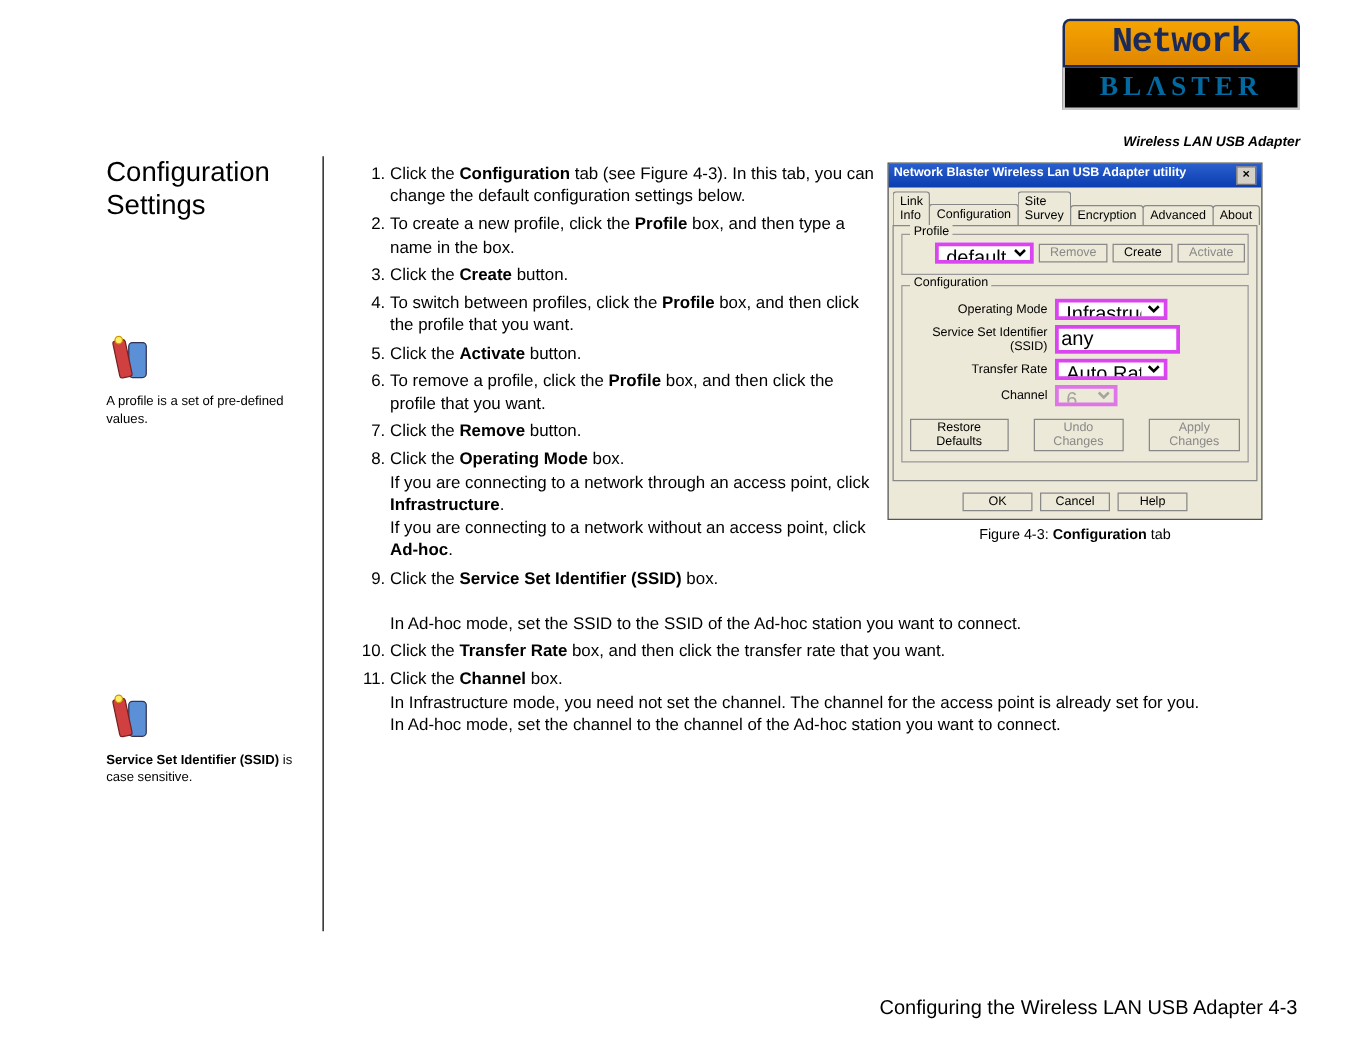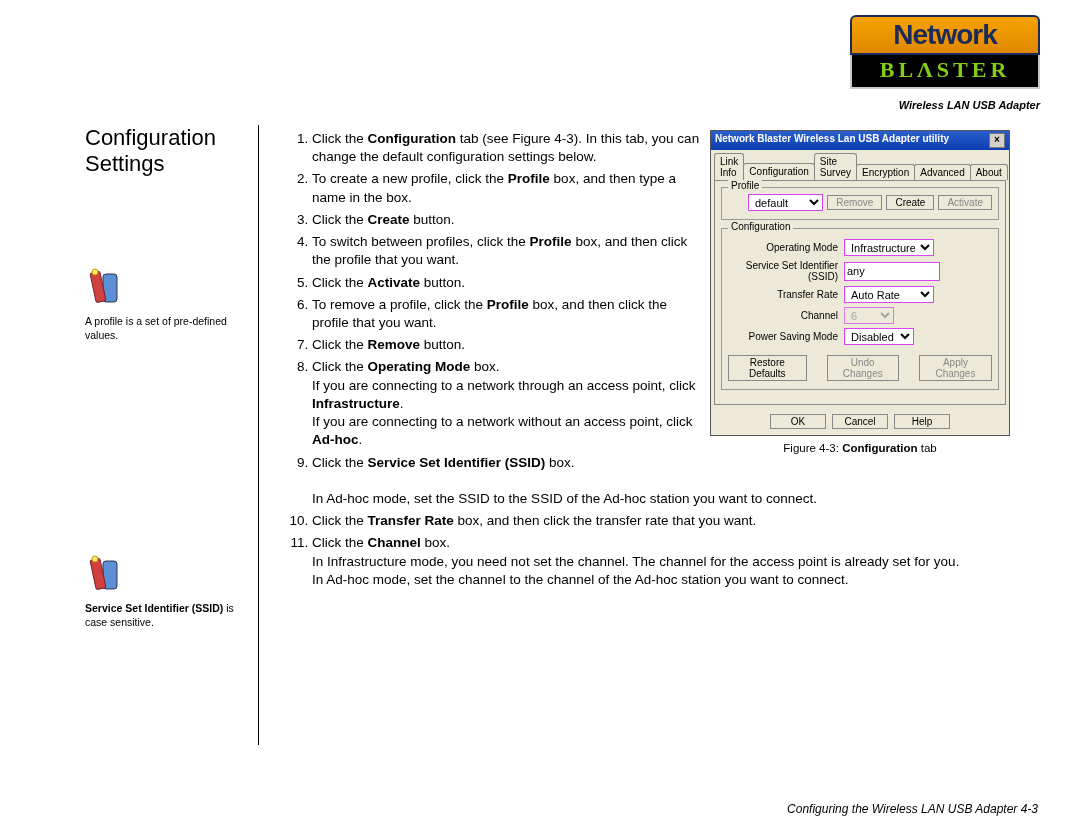--- a/index.html
+++ b/index.html
@@ -19,44 +19,44 @@
     top: 15px;
     right: 40px;
     width: 190px;
   }
   .logo-top {
     background: linear-gradient(to bottom,#f5a301,#e08700);
     border: 2px solid #1a2a5a;
     border-radius: 6px 6px 0 0;
     padding: 2px 6px;
     text-align: center;
-    font-family: Liberation Sans, sans-serif;
+    font-family: Liberation Mono, monospace;
     font-size: 28px;
     font-weight: 900;
     color: #1a2a5a;
     letter-spacing: -1px;
   }
   .logo-bottom {
     background: #000;
     border: 2px solid #c9c9c9;
     border-top: none;
-    color: #84cc16;
+    color: #0369a1;
     padding: 2px 6px 4px;
     text-align: center;
     font-family: "Times New Roman", serif;
     font-size: 22px;
     letter-spacing: 4px;
     font-weight: bold;
   }
   .logo-sub {
     text-align: right;
     font-style: italic;
     font-weight: bold;
     font-size: 11px;
-    margin-top: 10px;
+    margin-top: 20px;
   }
   .page-title {
     position: absolute;
     top: 125px;
     left: 85px;
     font-size: 22px;
     line-height: 1.2;
     font-weight: normal;
   }
   .sidebar {
@@ -174,22 +174,22 @@
   }
   .inset-title {
     position:absolute;
     top:-8px;left:6px;
     background:#ece9d8;
     padding:0 3px;
     font-size:10px;
   }
   select.win-sel, input.win-inp {
     font-family:Tahoma,sans-serif;
-    font-size:11px;
-    border:1px solid #d946ef;
+    font-size:16px;
+    border:3px solid #d946ef;
     background:#fff;
     height:17px;
     padding:0 2px;
   }
   .win-btn {
     font-family:Tahoma,sans-serif;
     font-size:10px;
     border:1px solid #888;
     background:#ece9d8;
     padding:1px 8px;
@@ -197,22 +197,21 @@
   }
   .figcap {
     text-align:center;
     font-size:11.5px;
     margin-top:6px;
   }
   .footer {
     position:absolute;
     bottom:24px;
     right:42px;
-    font-style:italic;
-    font-size:12px;
+    font-size:16px;
   }
   .vrule {
     position:absolute;
     top:125px;
     left:258px;
     width:1px;
     height:620px;
     background:#000;
   }
 </style>
@@ -317,24 +316,20 @@
           <input class="win-inp" style="width: 90px;" value="any">
         </div>
         <div class="field-row">
           <label>Transfer Rate</label>
           <select class="win-sel" style="width:90px"><option>Auto Rate</option></select>
         </div>
         <div class="field-row">
           <label>Channel</label>
           <select class="win-sel" disabled="" style="width:50px;color:#888;background:#ece9d8"><option>6</option></select>
         </div>
-        <div class="field-row">
-          <label>Power Saving Mode</label>
-          <select class="win-sel" style="width:70px"><option>Disabled</option></select>
-        </div>
         <div style="display:flex;gap:20px;justify-content:flex-start;margin-top:10px">
           <button class="win-btn">Restore Defaults</button>
           <button class="win-btn" disabled="" style="color:#888">Undo Changes</button>
           <button class="win-btn" disabled="" style="color:#888">Apply Changes</button>
         </div>
       </div>
     </div>
     <div style="display:flex;gap:6px;justify-content:center;padding:6px">
       <button class="win-btn" style="width:56px">OK</button>
       <button class="win-btn" style="width:56px">Cancel</button>

